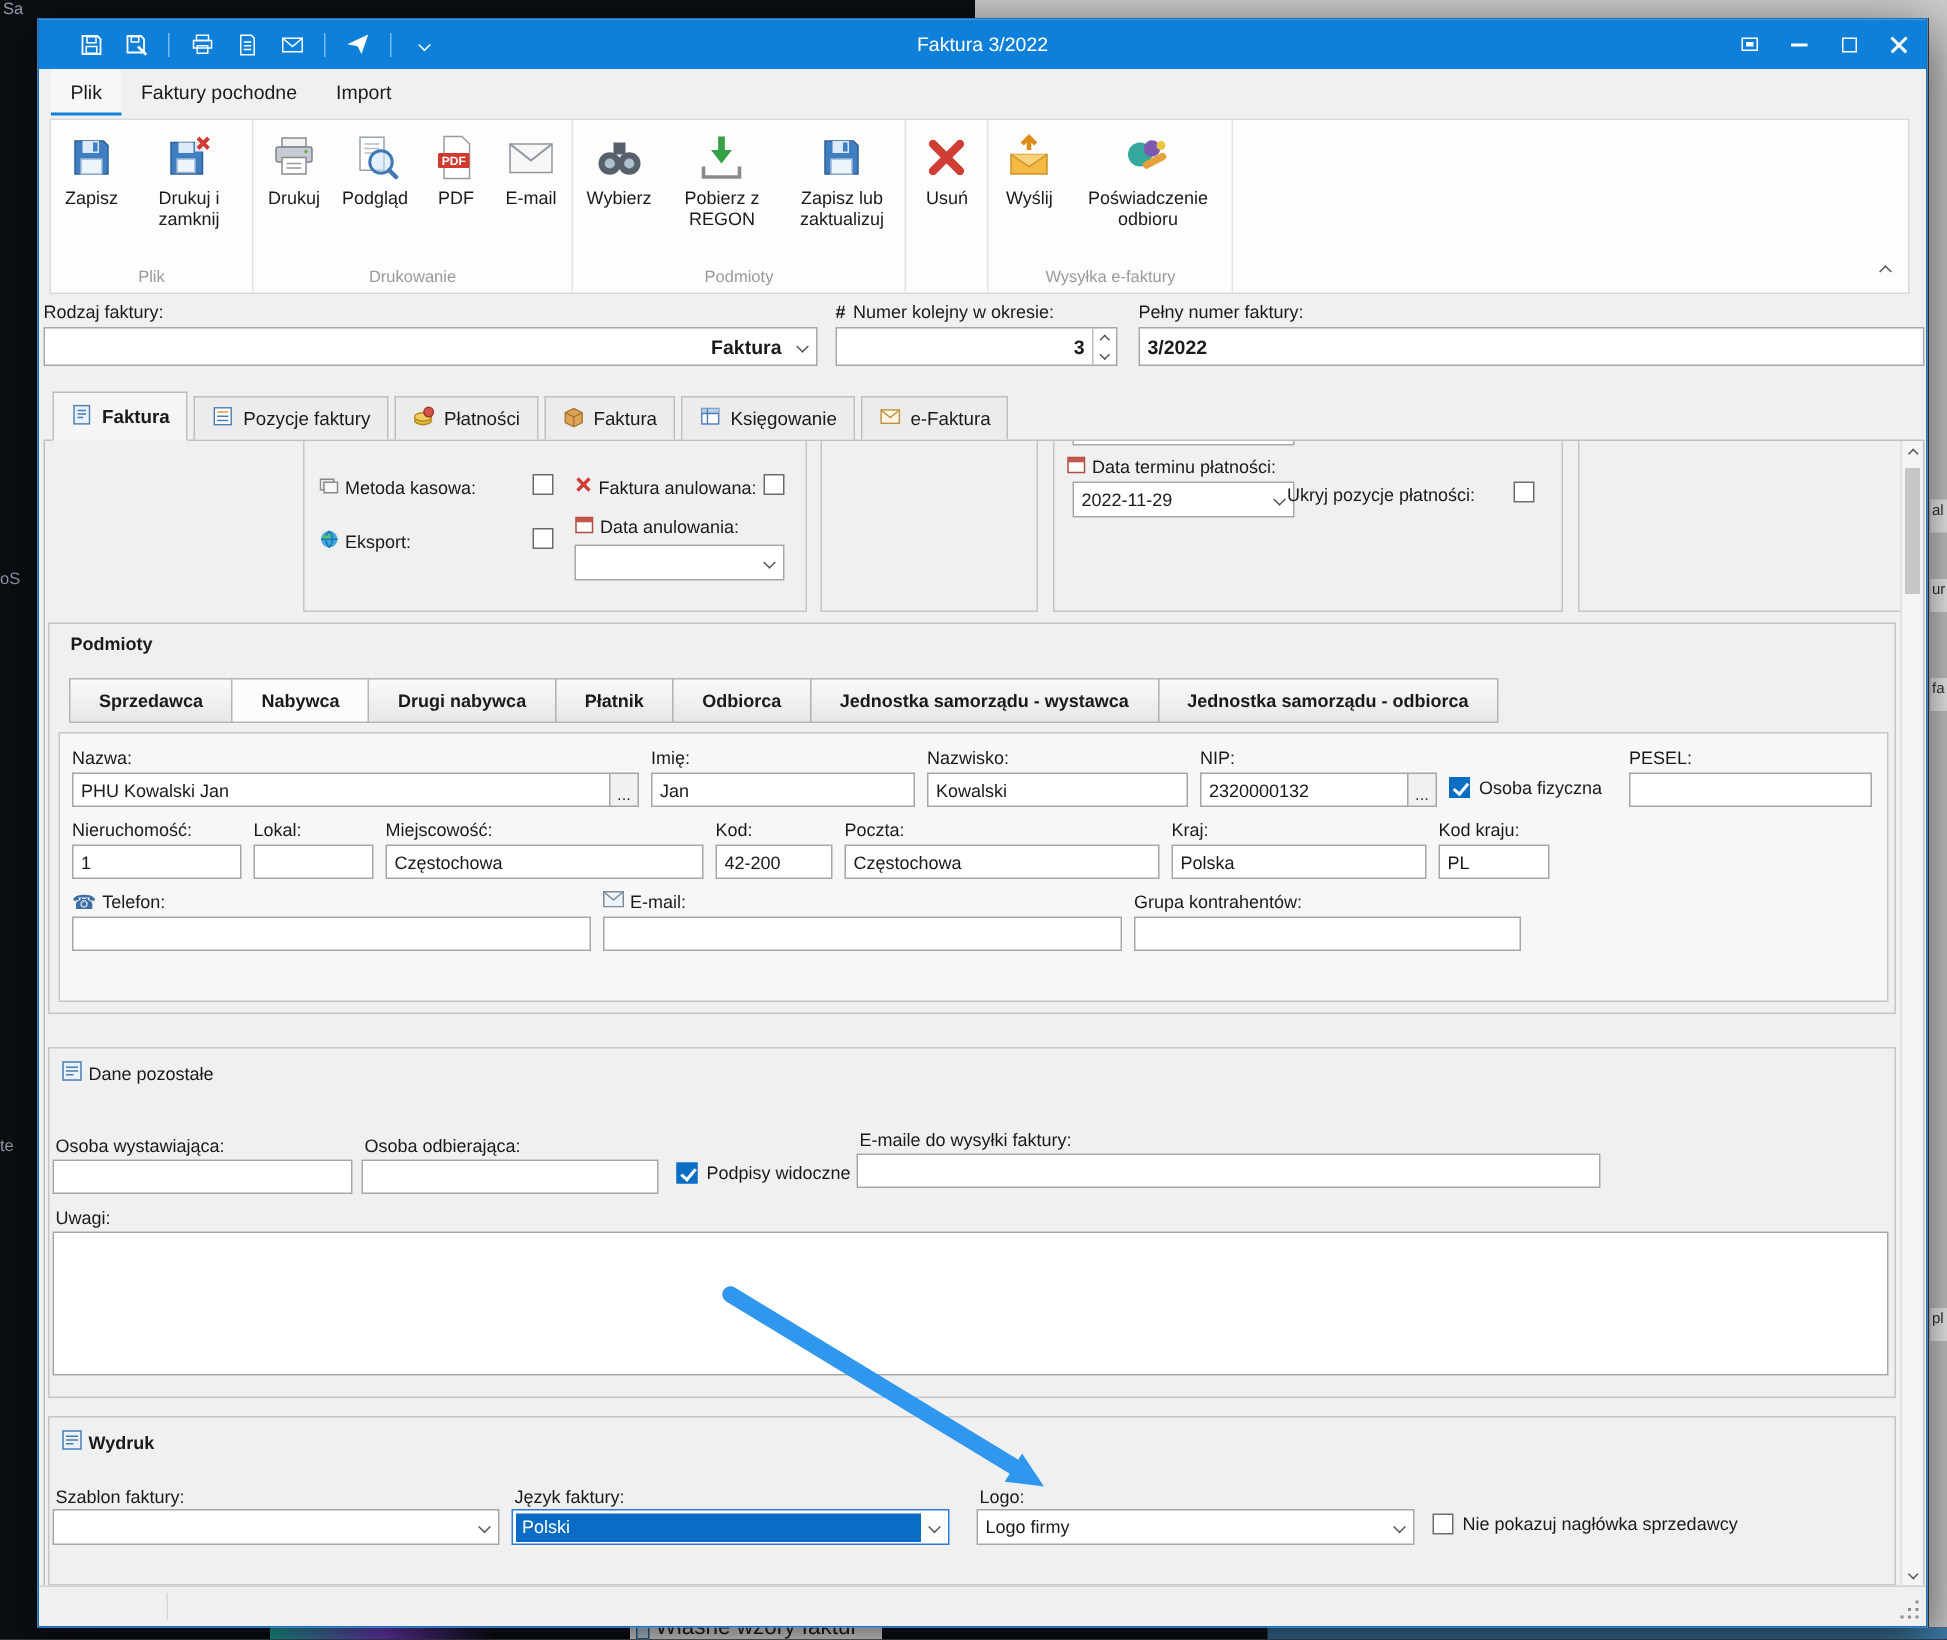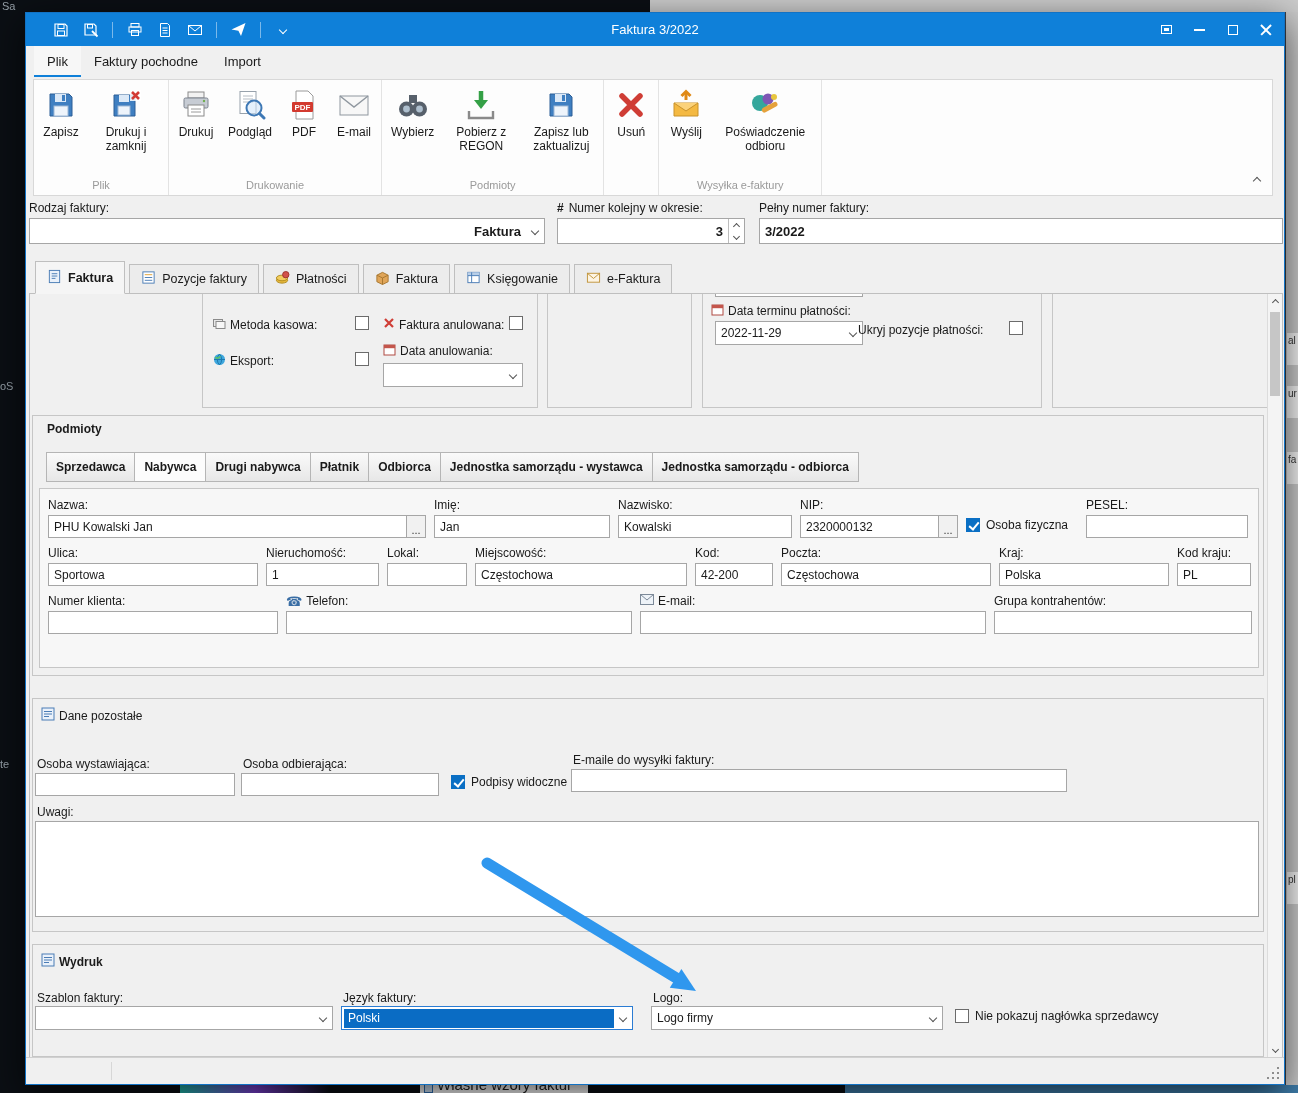--- a/index.html
+++ b/index.html
@@ -1,21 +1,21 @@
 <!DOCTYPE html>
 <html><head>
 <meta charset="utf-8">
 <style>
 *{margin:0;padding:0;box-sizing:border-box}
 html,body{background:#05070a}
 .canvas{position:relative;width:1298px;height:1093px;overflow:hidden;background:#0b0f14;font-family:"Liberation Sans","DejaVu Sans",sans-serif;font-size:12px;color:#1a1a1a}
 .frag{position:absolute;color:#96a0a8;font-size:11px}
 .top-strip{position:absolute;left:650px;top:0;width:648px;height:12px;background:#cbcbcb}
 .right-sliver{position:absolute;left:1285px;top:12px;width:13px;height:1073px;background:#c9c9c9;border-left:1px solid #3a3f46}
-.sliver-chip{position:absolute;left:1287px;width:11px;height:32px;background:#f1f1f1;color:#333;font-size:10px;line-height:15px;overflow:hidden;padding-left:1px}
+.sliver-chip{position:absolute;left:1287px;width:11px;height:22px;background:#f1f1f1;color:#333;font-size:10px;line-height:15px;overflow:hidden;padding-left:1px}
 .bottom-grad{position:absolute;left:180px;top:1085px;width:150px;height:8px;background:linear-gradient(90deg,#1fb4a8,#7a3fd1,#0b0f14)}
 .bottom-chip{position:absolute;left:420px;top:1080px;width:168px;height:13px;background:#f5f5f5;color:#222;font-size:15px;display:flex;align-items:flex-end;gap:4px;padding:0 4px;overflow:hidden}
 .bc-icon{width:9px;height:9px;border:1.5px solid #2f6fb2;background:#cfe3f7;margin-top:2px;flex:0 0 auto}
 .bottom-blue{position:absolute;left:845px;top:1085px;width:453px;height:8px;background:#3e7dab}
 
 .win{position:absolute;left:25px;top:12px;width:1260px;height:1073px;background:#f0f0f0;border:1px solid #1272c4;box-shadow:0 10px 34px rgba(0,0,0,.65)}
 .titlebar{position:absolute;left:0;right:0;top:0;height:33px;background:#0f80d9;color:#fff}
 .qat{position:absolute;left:0;top:0;height:33px;display:flex;align-items:center;gap:13px;padding-left:26px}
 .qat-sep{width:1px;height:16px;background:rgba(255,255,255,.45)}
 .ticon{width:17px;height:17px;display:flex;align-items:center;justify-content:center}
@@ -73,21 +73,21 @@
 .combo .sel{flex:1;margin:2px 0 2px 2px;height:19px;background:#0a6cc4;color:#fff;display:flex;align-items:center;padding:0 4px;white-space:nowrap}
 .cb{width:14px;height:14px;border:1px solid #6b6b6b;background:#fff;display:inline-block;flex:0 0 auto}
 .cb.checked{background:#0a6fc4;border-color:#0a6fc4;position:relative}
 .cb.checked::after{content:"";position:absolute;left:4px;top:1px;width:4px;height:8px;border-right:2px solid #fff;border-bottom:2px solid #fff;transform:rotate(40deg)}
 .cbrow{display:flex;align-items:center;gap:6px;font-size:12px;white-space:nowrap}
 .tbwrap{display:flex}
 .tbwrap .tb{flex:1;border-right:none}
 .ellbtn{width:20px;height:23px;border:1px solid #a6a6a6;background:#f1f1f1;display:flex;align-items:flex-end;justify-content:center;font-size:11px;line-height:1.2;color:#333}
 
 .ptabs{position:absolute;display:flex}
-.ptab{padding:0 9px;height:30px;line-height:29px;border:1px solid #b5b5b5;margin-left:-1px;font-weight:bold;font-size:12px;background:linear-gradient(#fafafa,#e7e7e7);white-space:nowrap}
+.ptab{padding:0 19px;height:30px;line-height:29px;border:1px solid #b5b5b5;margin-left:-1px;font-weight:bold;font-size:12px;background:linear-gradient(#fafafa,#e7e7e7);white-space:nowrap}
 .ptab.active{background:#fcfcfc;position:relative;z-index:2}
 .ppanel{position:absolute;background:#f7f7f7;border:1px solid #c6c6c6}
 .prow{display:flex;column-gap:8px;padding:0 8px}
 .pf{display:flex;flex-direction:column;flex:0 0 auto}
 
 .vscroll{position:absolute;top:0;right:0;width:15px;height:100%;background:#f4f4f4;border-left:1px solid #dcdcdc}
 .vthumb{position:absolute;left:2px;right:2px;top:18px;height:84px;background:#c6c6c6}
 .varrow{position:absolute;left:0;width:100%;height:15px;display:flex;align-items:center;justify-content:center}
 
 .statusbar{position:absolute;left:0;right:0;bottom:0;height:27px;background:#f0f0f0;border-top:1px solid #d0d0d0}
@@ -550,24 +550,20 @@
                 <span class="cb checked"></span>
                 <span>Osoba fizyczna</span>
               </div>
             </div>
             <div class="pf" style="width:162px">
               <div class="rlabel">PESEL:</div>
               <div class="tb"></div>
             </div>
           </div>
           <div class="prow" style="margin-top:8px">
-            <div class="pf" style="width:210px">
-              <div class="rlabel">Ulica:</div>
-              <div class="tb">Sportowa</div>
-            </div>
             <div class="pf" style="width:113px">
               <div class="rlabel">Nieruchomość:</div>
               <div class="tb">1</div>
             </div>
             <div class="pf" style="width:80px">
               <div class="rlabel">Lokal:</div>
               <div class="tb"></div>
             </div>
             <div class="pf" style="width:212px">
               <div class="rlabel">Miejscowość:</div>
@@ -584,24 +580,20 @@
             <div class="pf" style="width:170px">
               <div class="rlabel">Kraj:</div>
               <div class="tb">Polska</div>
             </div>
             <div class="pf" style="width:74px">
               <div class="rlabel">Kod kraju:</div>
               <div class="tb">PL</div>
             </div>
           </div>
           <div class="prow" style="margin-top:8px">
-            <div class="pf" style="width:230px">
-              <div class="rlabel">Numer klienta:</div>
-              <div class="tb"></div>
-            </div>
             <div class="pf" style="width:346px">
               <div class="rlabel">
                   <span class="ph-icon">☎</span>
                   <span>Telefon:</span>
                 </div>
               <div class="tb"></div>
             </div>
             <div class="pf" style="width:346px">
               <div class="rlabel">
                   <span><svg width="14" height="11" viewBox="0 0 14 11">

